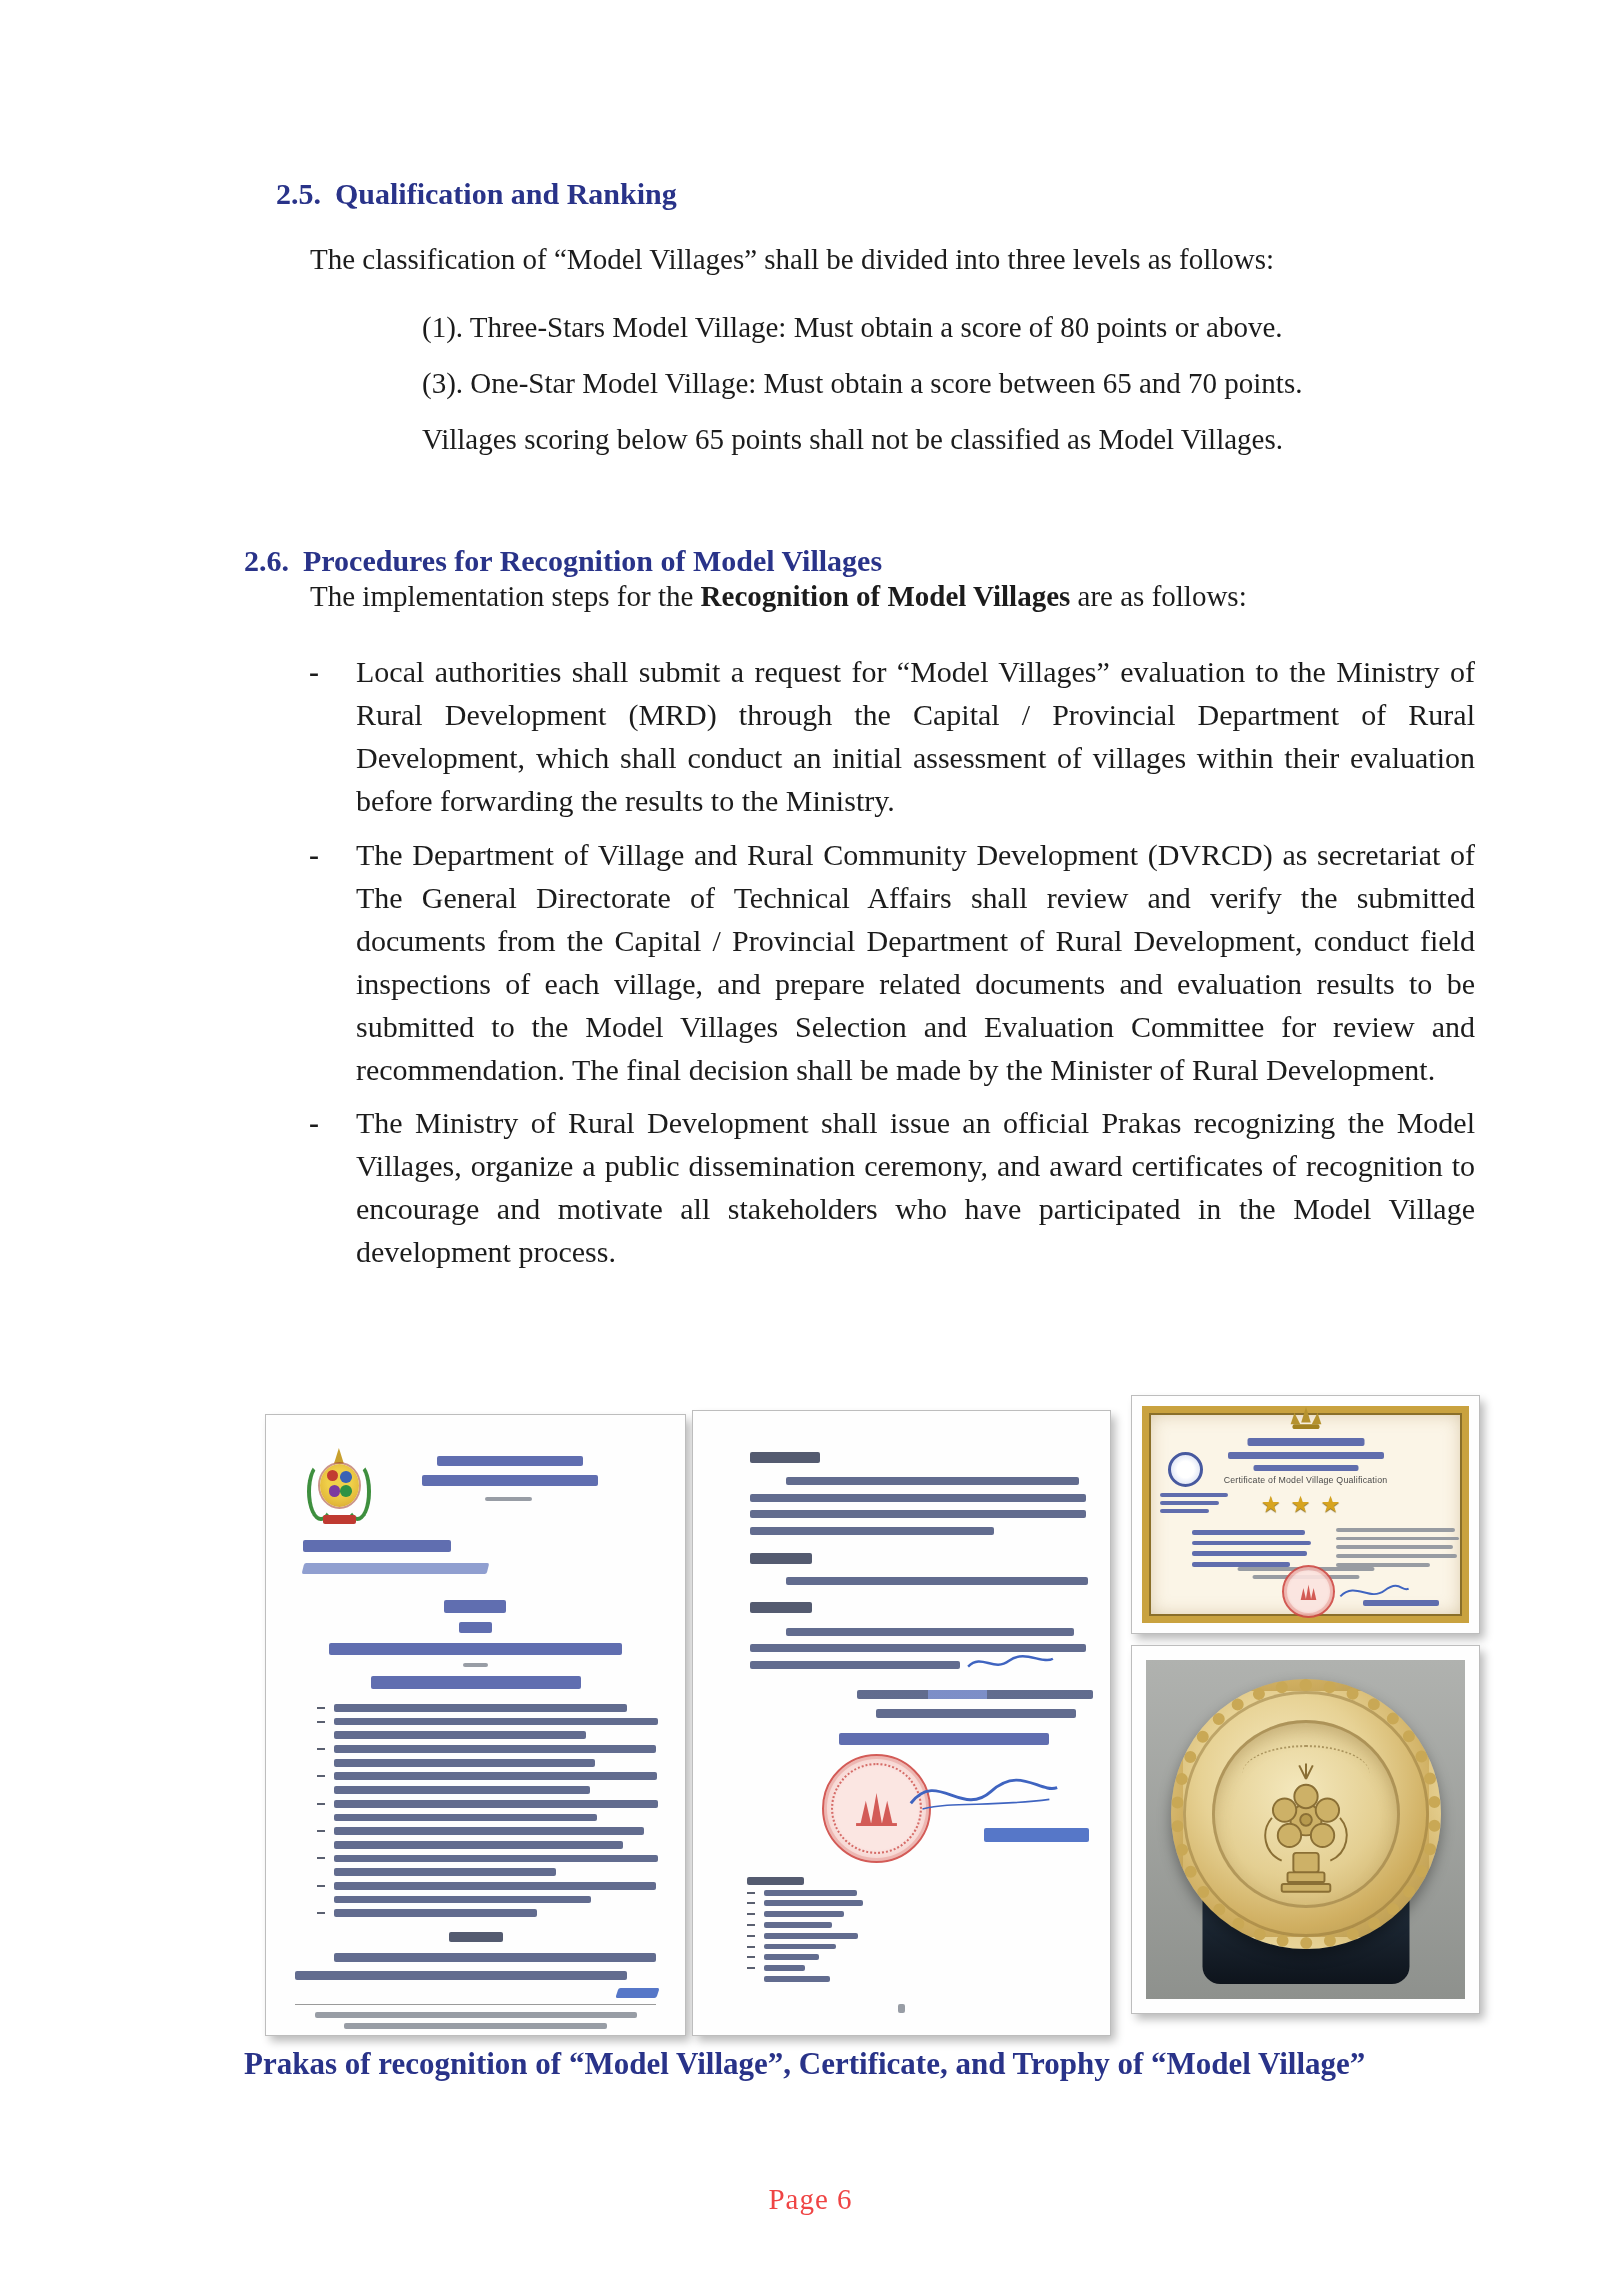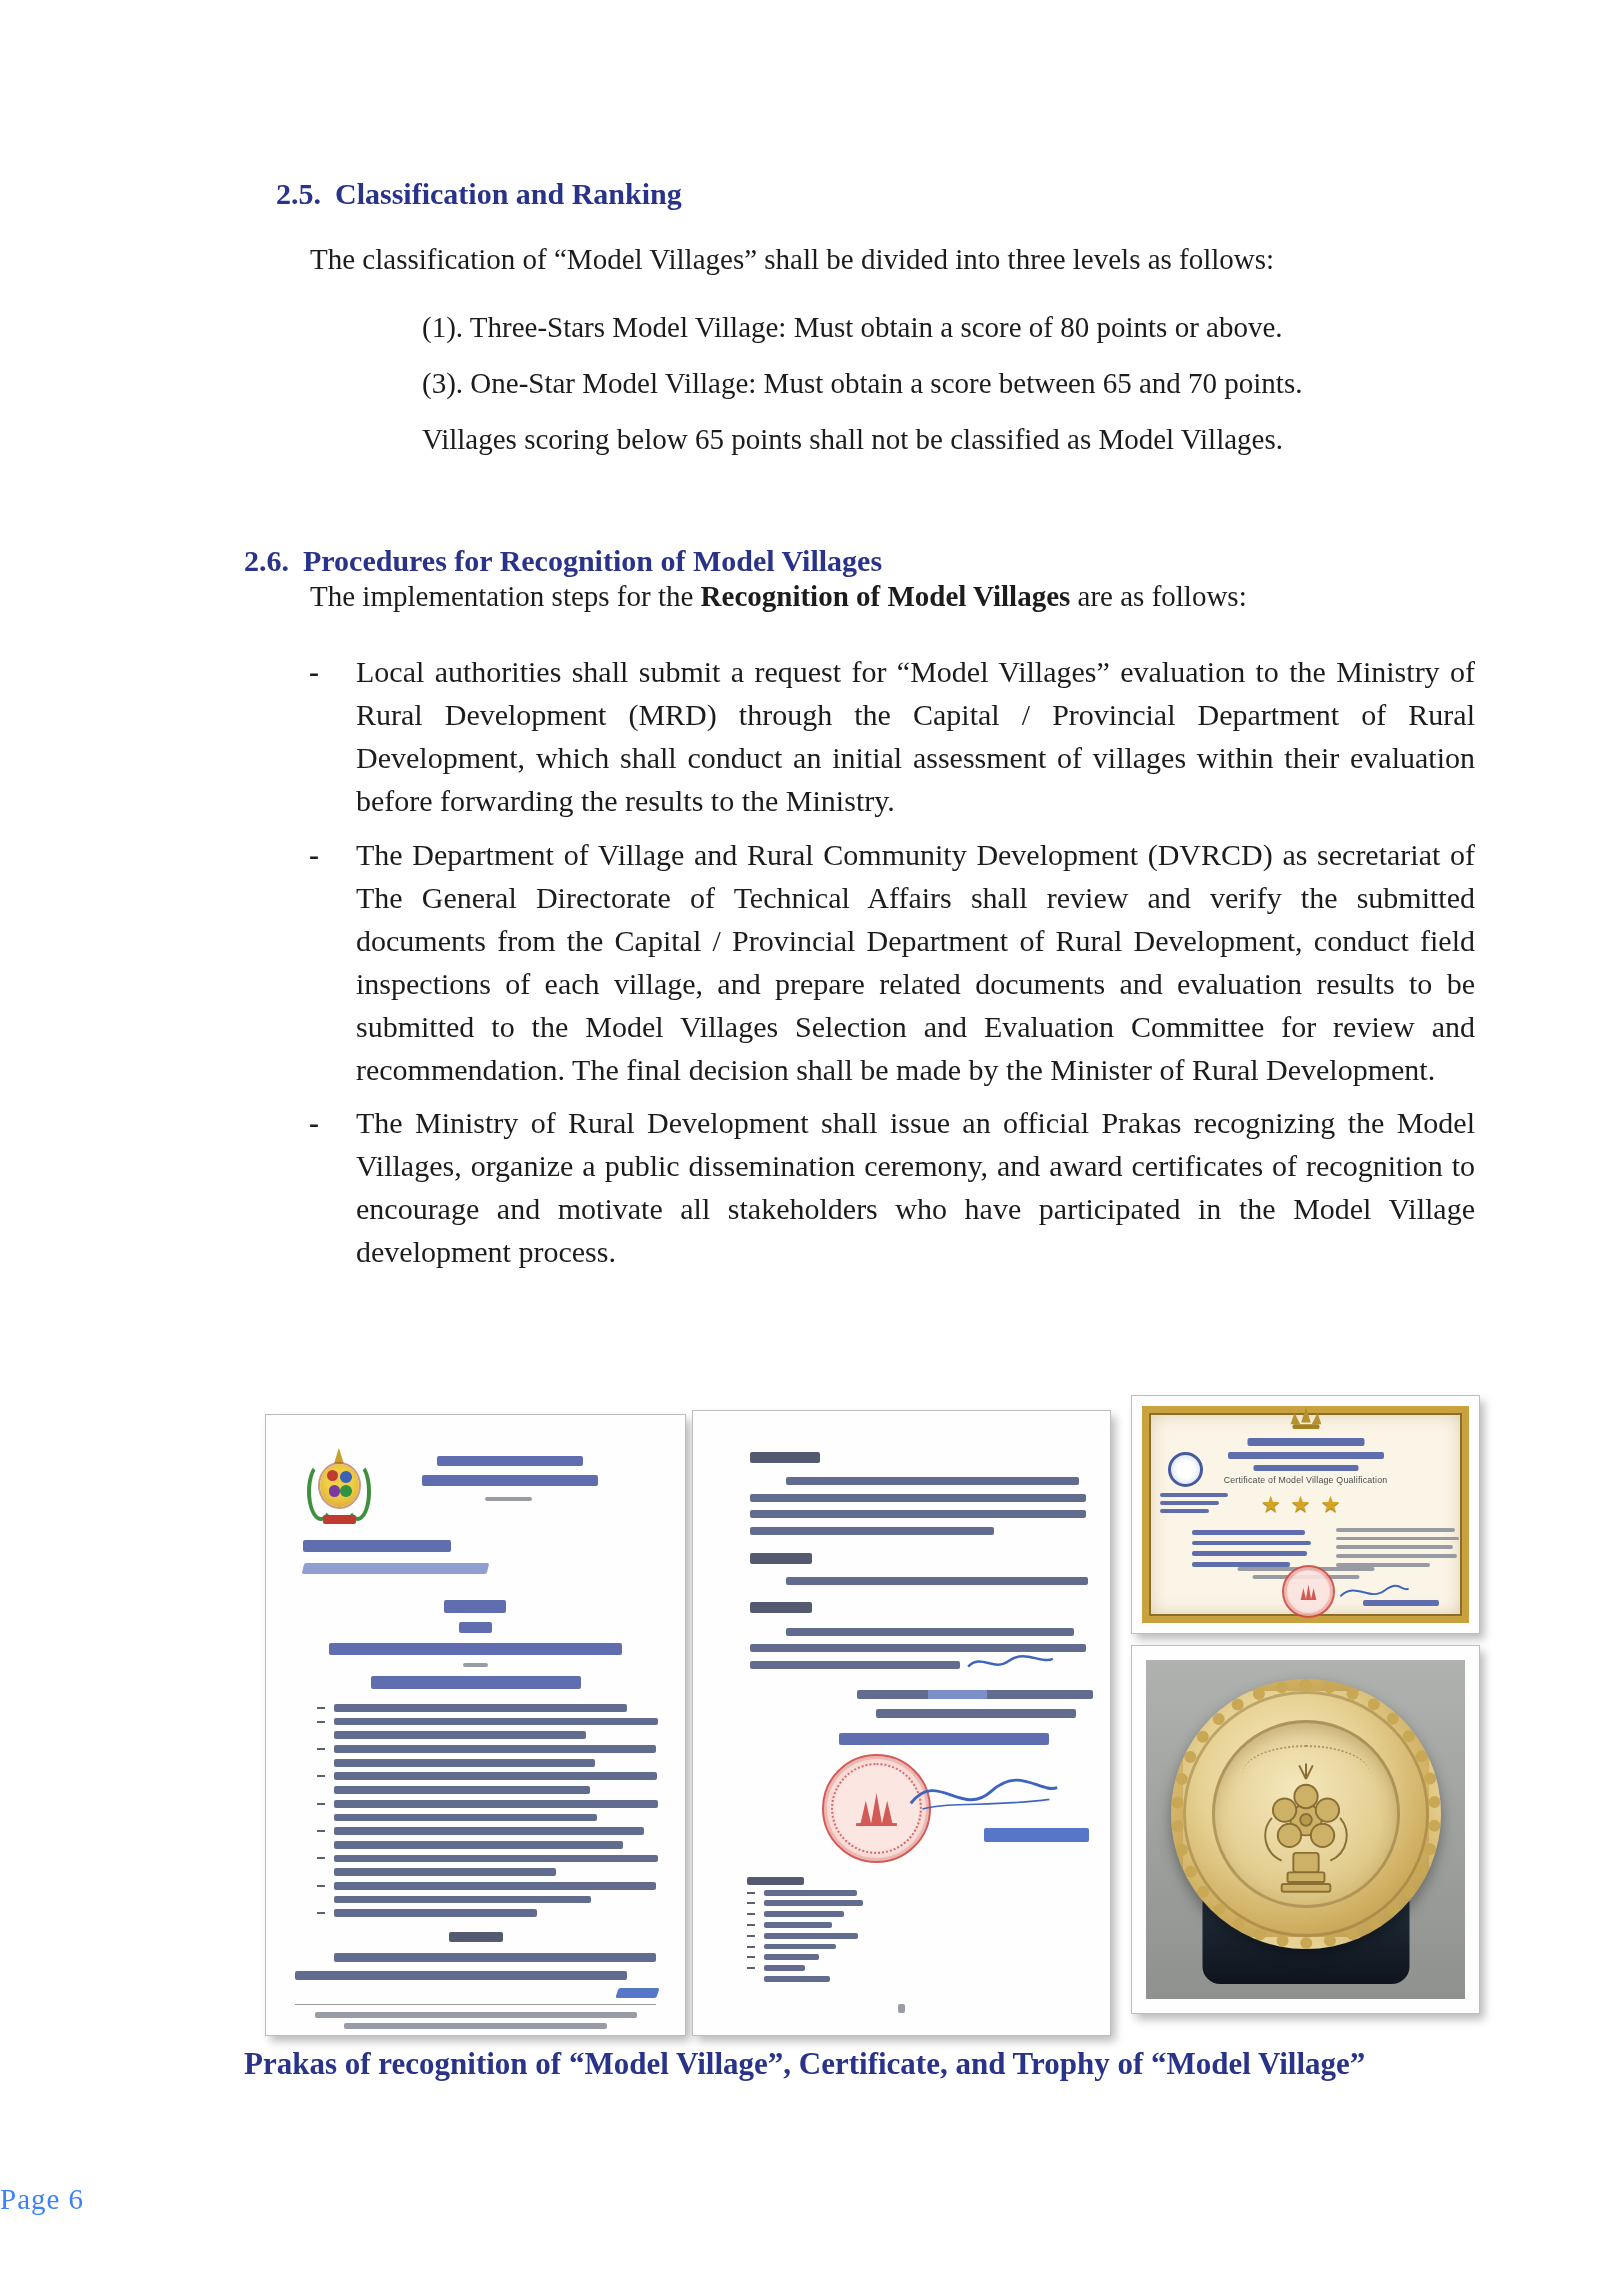--- a/index.html
+++ b/index.html
@@ -13,21 +13,21 @@
   .sec-head{font-size:30px;font-weight:bold;color:#293389;display:flex;}
   .sec-head .num{width:59px;flex:0 0 auto;}
   .body-par{font-size:29px;line-height:43px;}
   .num-list p{margin:12px;font-size:29px;line-height:44px;}
   .bullets{width:1166px;}
   .bullet{position:relative;padding-left:47px;margin:0 0 10.7px 0;
           font-size:30px;line-height:43px;text-align:justify;}
   .bullet::before{content:"-";position:absolute;left:0;top:0;font-weight:bold;}
 
   .fig-caption{font-size:31px;font-weight:bold;color:#293389;}
-  .page-label{font-size:29px;color:#3b82f6;letter-spacing:1px;}
+  .page-label{font-size:29px;color:#ef4444;text-align:center;letter-spacing:1px;}
 
   
   .panel{position:absolute;background:#fefefe;border:1px solid #bdbdbd;
          box-shadow:4.9px 5.9px 8.8px rgba(0,0,0,.28);}
   .ln{display:block;border-radius:2px;background:#4c587f;opacity:.88;}
   .ln.b{background:#4a5aa5;}
   .ln.d{background:#3c445c;}
   .ln.t{background:#8a8f99;}
   .li{display:flex;align-items:center;}
   .li::before{content:"";width:7.8px;height:2px;background:#5a6070;margin:0 8.8px 0 0;flex:0 0 auto;}
@@ -74,21 +74,21 @@
       background:radial-gradient(circle at 45% 38%,#f4e8bd 0%,#e4cf92 55%,#c7a75c 100%);
       box-shadow:inset 0 0 0 2.9px rgba(150,120,60,.55), inset 0 9.8px 17.6px rgba(120,90,40,.3);}
   .engrave-arc{position:absolute;left:50%;transform:translateX(-50%);top:25px;width:127px;height:55px;
       border:0;border-top:2.9px dotted rgba(120,95,40,.55);border-radius:50%;}
 </style>
 </head>
 <body>
 
 <div class="abs sec-head" style="left:244px;top:177px;width:1229px;margin-left:32px;">
   <span class="num">2.5.</span>
-  <span>Classification and Ranking</span>
+  <span>Qualification and Ranking</span>
 </div>
 
 <p class="abs body-par" style="left:310px;top:238px;width:1170px;margin:0;">The classification of “Model Villages” shall be divided into three levels as follows:</p>
 
 <div class="abs num-list" style="left:410px;top:293px;width:1073px;">
   <p>(1). Three-Stars Model Village: Must obtain a score of 80 points or above.</p>
   <p>(3). One-Star Model Village: Must obtain a score between 65 and 70 points.</p>
   <p>Villages scoring below 65 points shall not be classified as Model Villages.</p>
 </div>
 

